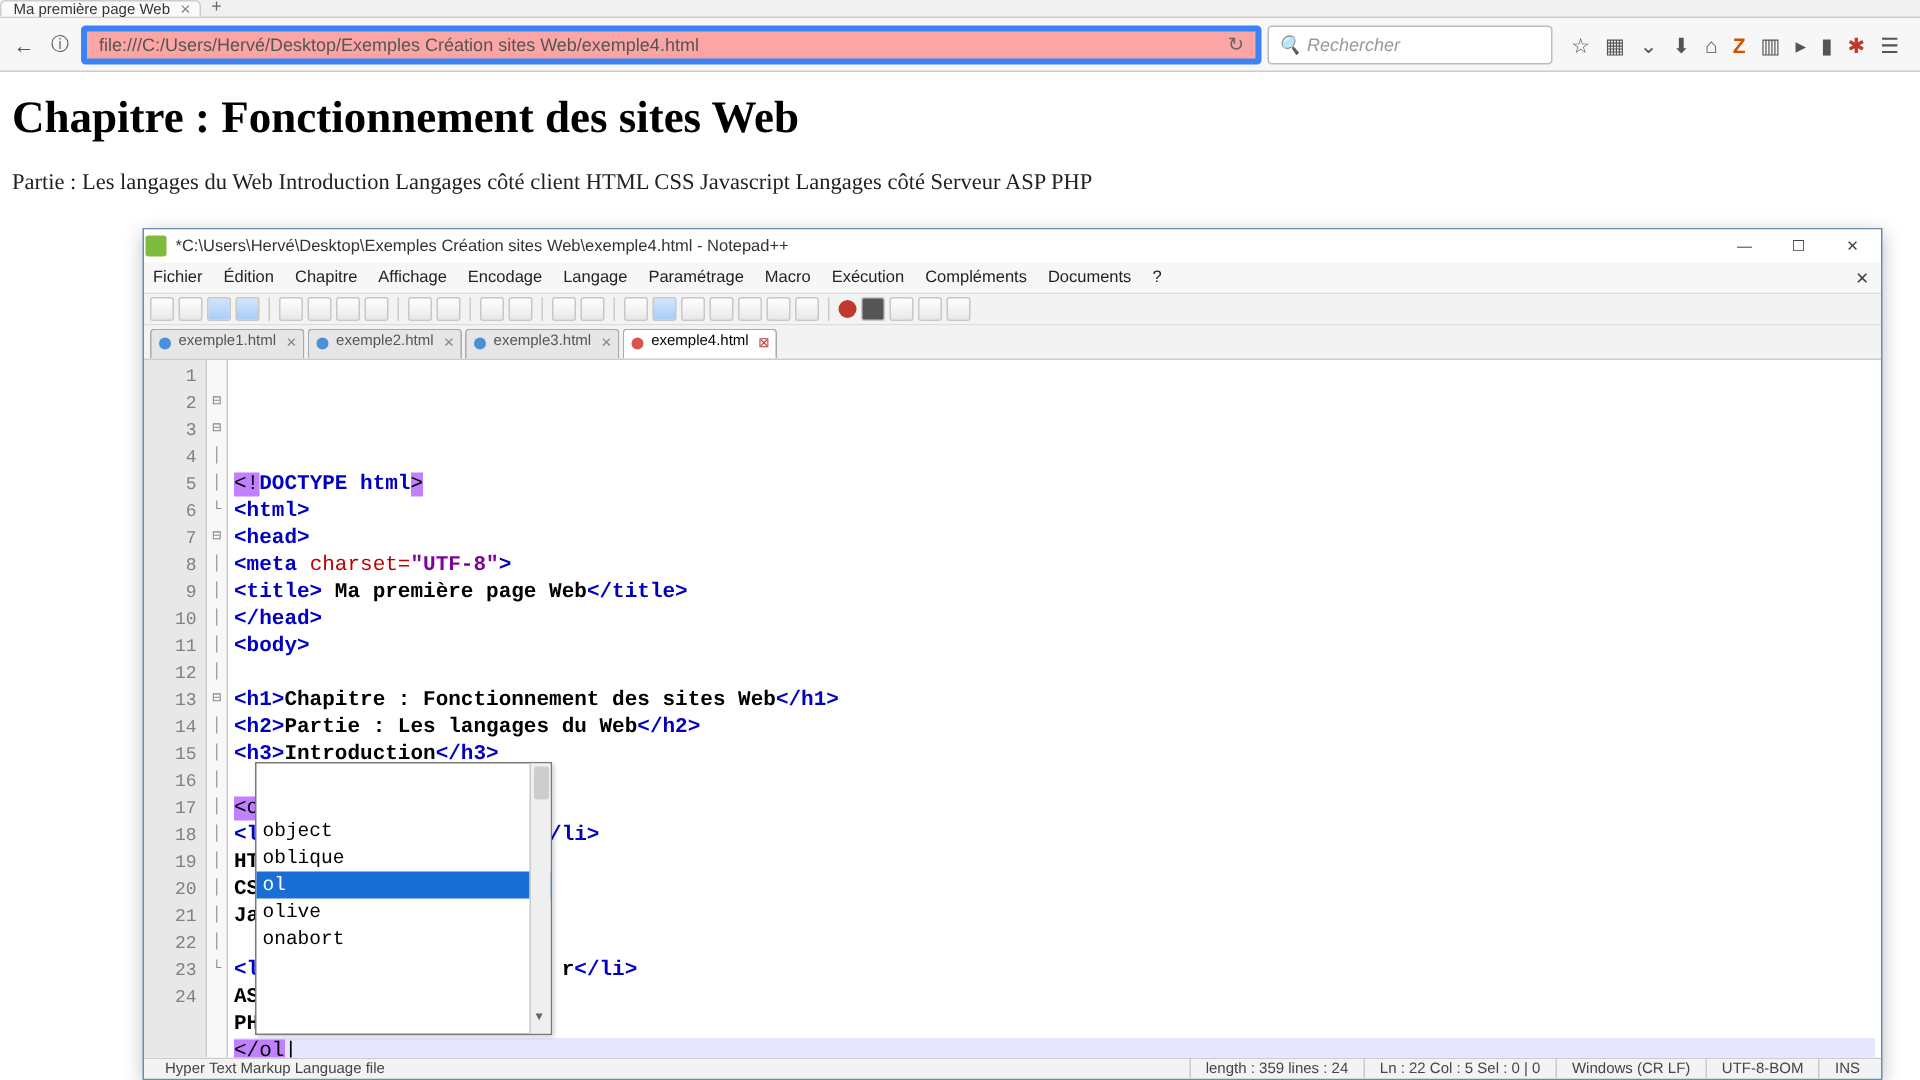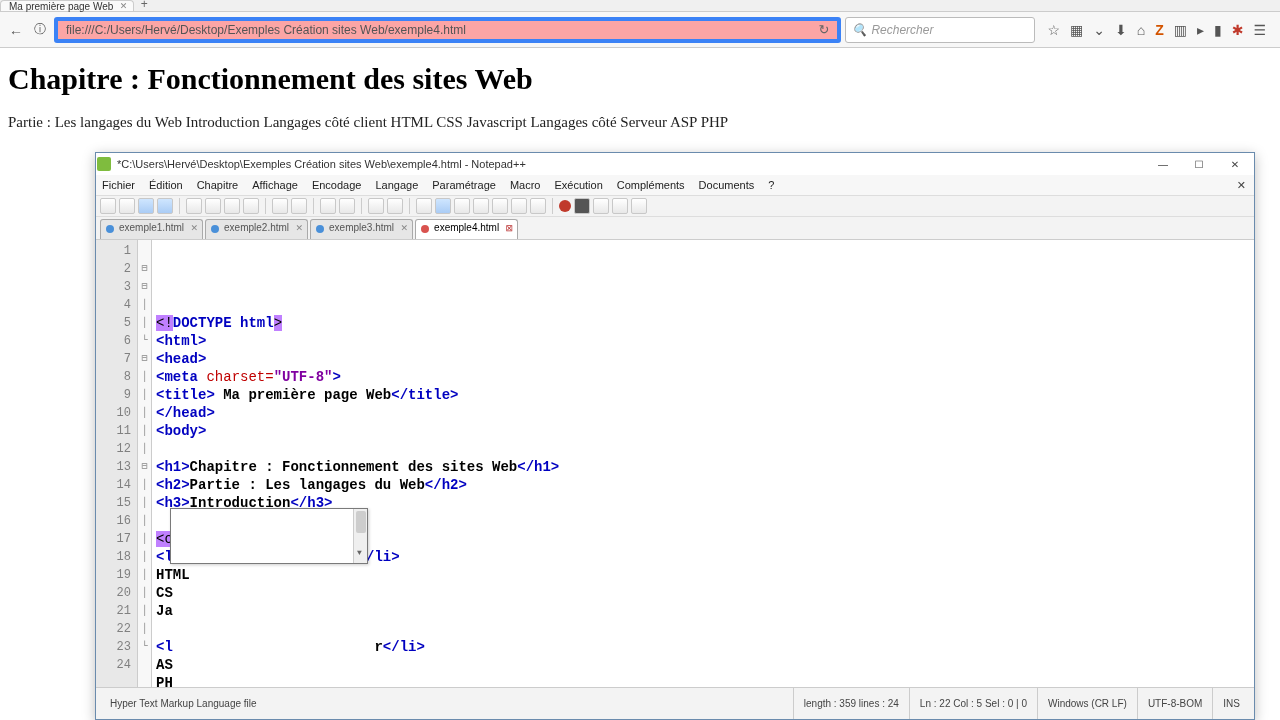--- a/index.html
+++ b/index.html
@@ -66,21 +66,21 @@
   
   
   .autocomplete { position: absolute; border: 1px solid #7a7a7a; background: #fff; font-size: 13px; width: 198px; box-shadow: 1px 1px 3px rgba(0,0,0,.2);}
   .ac-item { padding: 0 4px; height: 18px; line-height: 18px; font-family:"Courier New",monospace;}
   .ac-item.sel { background: #1a6fd6; color: #fff; }
   .ac-scroll { position:absolute; right:0; top:0; bottom:0; width:14px; background:#efefef; border-left:1px solid #ccc;}
   .ac-thumb { position:absolute; left:2px; top:2px; width:10px; height:22px; background:#cdcdcd; border-radius:2px;}
   .ac-arrow { position:absolute; left:3px; font-size:8px; color:#666;}
   
   
-  .statusbar { height: 32px; background: #f3f3f3; border-top: 1px solid #ccc; display: flex; align-items: center; font-size: 10px; color: #444; padding: 0 4px; }
+  .statusbar { height: 14px; background: #f3f3f3; border-top: 1px solid #ccc; display: flex; align-items: center; font-size: 10px; color: #444; padding: 0 4px; }
   .statusbar .sb-cell { padding: 0 10px; border-right: 1px solid #ccc; height: 100%; display:flex; align-items:center;}
   .statusbar .sb-cell:first-child { flex:1; border-right:1px solid #ccc;}
 </style>
 </head>
 <body>
 
 <div class="browser-tabs">
   <div class="browser-tab">
     <span>Ma première page Web</span>
     <span class="tab-close">✕</span>
@@ -233,20 +233,21 @@
         <div>│</div>
         <div>│</div>
         <div>│</div>
         <div>└</div>
         <div></div>
       </div>
     <div class="code" id="code">
       
       
     <div class="code-line"><span class="sel-bg">&lt;!</span><span class="kw-blue">DOCTYPE html</span><span class="sel-bg">&gt;</span></div><div class="code-line"><span class="kw-blue">&lt;html&gt;</span></div><div class="code-line"><span class="kw-blue">&lt;head&gt;</span></div><div class="code-line"><span class="kw-blue">&lt;meta </span><span class="attr-red">charset=</span><span class="str-purple">"UTF-8"</span><span class="kw-blue">&gt;</span></div><div class="code-line"><span class="kw-blue">&lt;title&gt;</span><span class="txt-black"> Ma première page Web</span><span class="kw-blue">&lt;/title&gt;</span></div><div class="code-line"><span class="kw-blue">&lt;/head&gt;</span></div><div class="code-line"><span class="kw-blue">&lt;body&gt;</span></div><div class="code-line"></div><div class="code-line"><span class="kw-blue">&lt;h1&gt;</span><span class="txt-black">Chapitre : Fonctionnement des sites Web</span><span class="kw-blue">&lt;/h1&gt;</span></div><div class="code-line"><span class="kw-blue">&lt;h2&gt;</span><span class="txt-black">Partie : Les langages du Web</span><span class="kw-blue">&lt;/h2&gt;</span></div><div class="code-line"><span class="kw-blue">&lt;h3&gt;</span><span class="txt-black">Introduction</span><span class="kw-blue">&lt;/h3&gt;</span></div><div class="code-line"></div><div class="code-line"><span class="ol-hl">&lt;ol&gt;</span></div><div class="code-line"><span class="kw-blue">&lt;li&gt;</span><span class="txt-black">Langages côté client</span><span class="kw-blue">&lt;/li&gt;</span></div><div class="code-line"><span class="txt-black">HTML</span></div><div class="code-line"><span class="txt-black">CS</span></div><div class="code-line"><span class="txt-black">Ja</span></div><div class="code-line"></div><div class="code-line"><span class="kw-blue">&lt;l</span><span>                        </span><span class="txt-black">r</span><span class="kw-blue">&lt;/li&gt;</span></div><div class="code-line"><span class="txt-black">AS</span></div><div class="code-line"><span class="txt-black">PH</span></div><div class="code-line hl-line"><span class="ol-hl">&lt;/ol</span><span>|</span></div><div class="autocomplete" style="left:18px; top:268px;">
+        <div id="ac-list"><div class="ac-item">object</div><div class="ac-item">oblique</div><div class="ac-item sel">ol</div><div class="ac-item">olive</div><div class="ac-item">onabort</div></div>
         <div class="ac-scroll">
           <span class="ac-arrow" style="top:1px;">▲</span>
           <div class="ac-thumb"></div>
           <span class="ac-arrow" style="bottom:1px;">▼</span>
         </div>
       </div></div>
   </div>
   <div class="statusbar">
     <div class="sb-cell">Hyper Text Markup Language file</div>
     <div class="sb-cell">length : 359   lines : 24</div>

